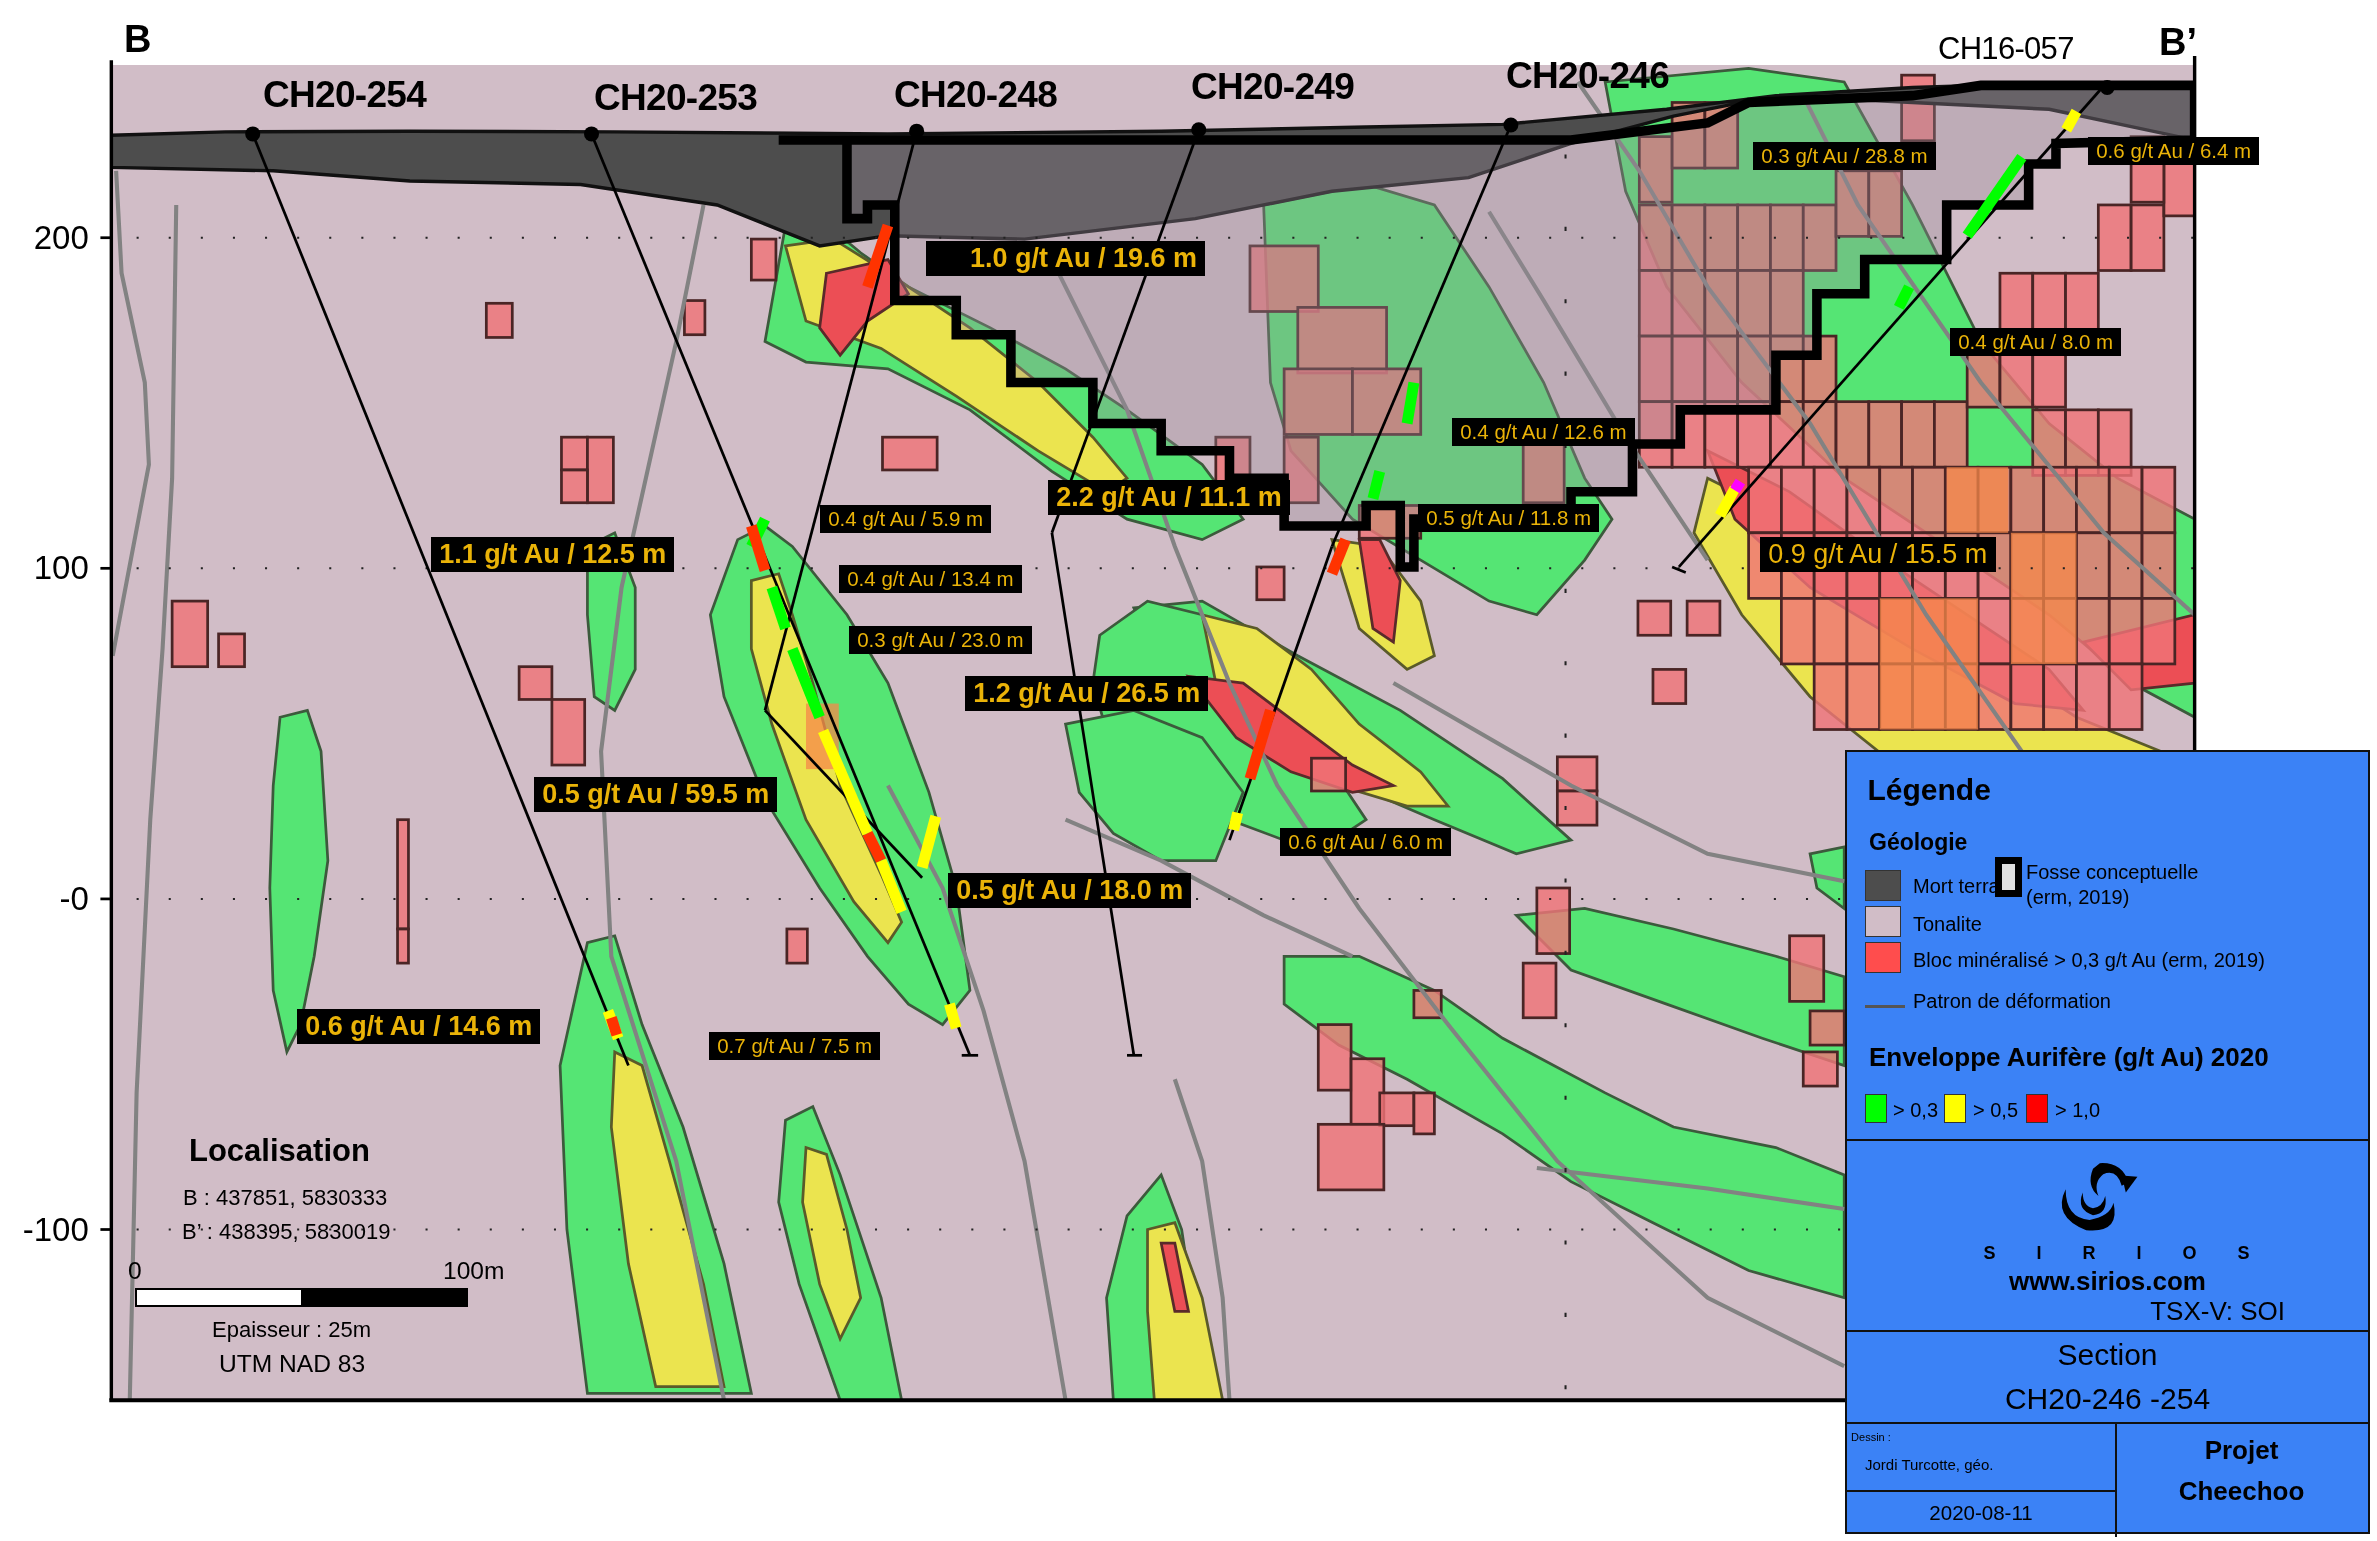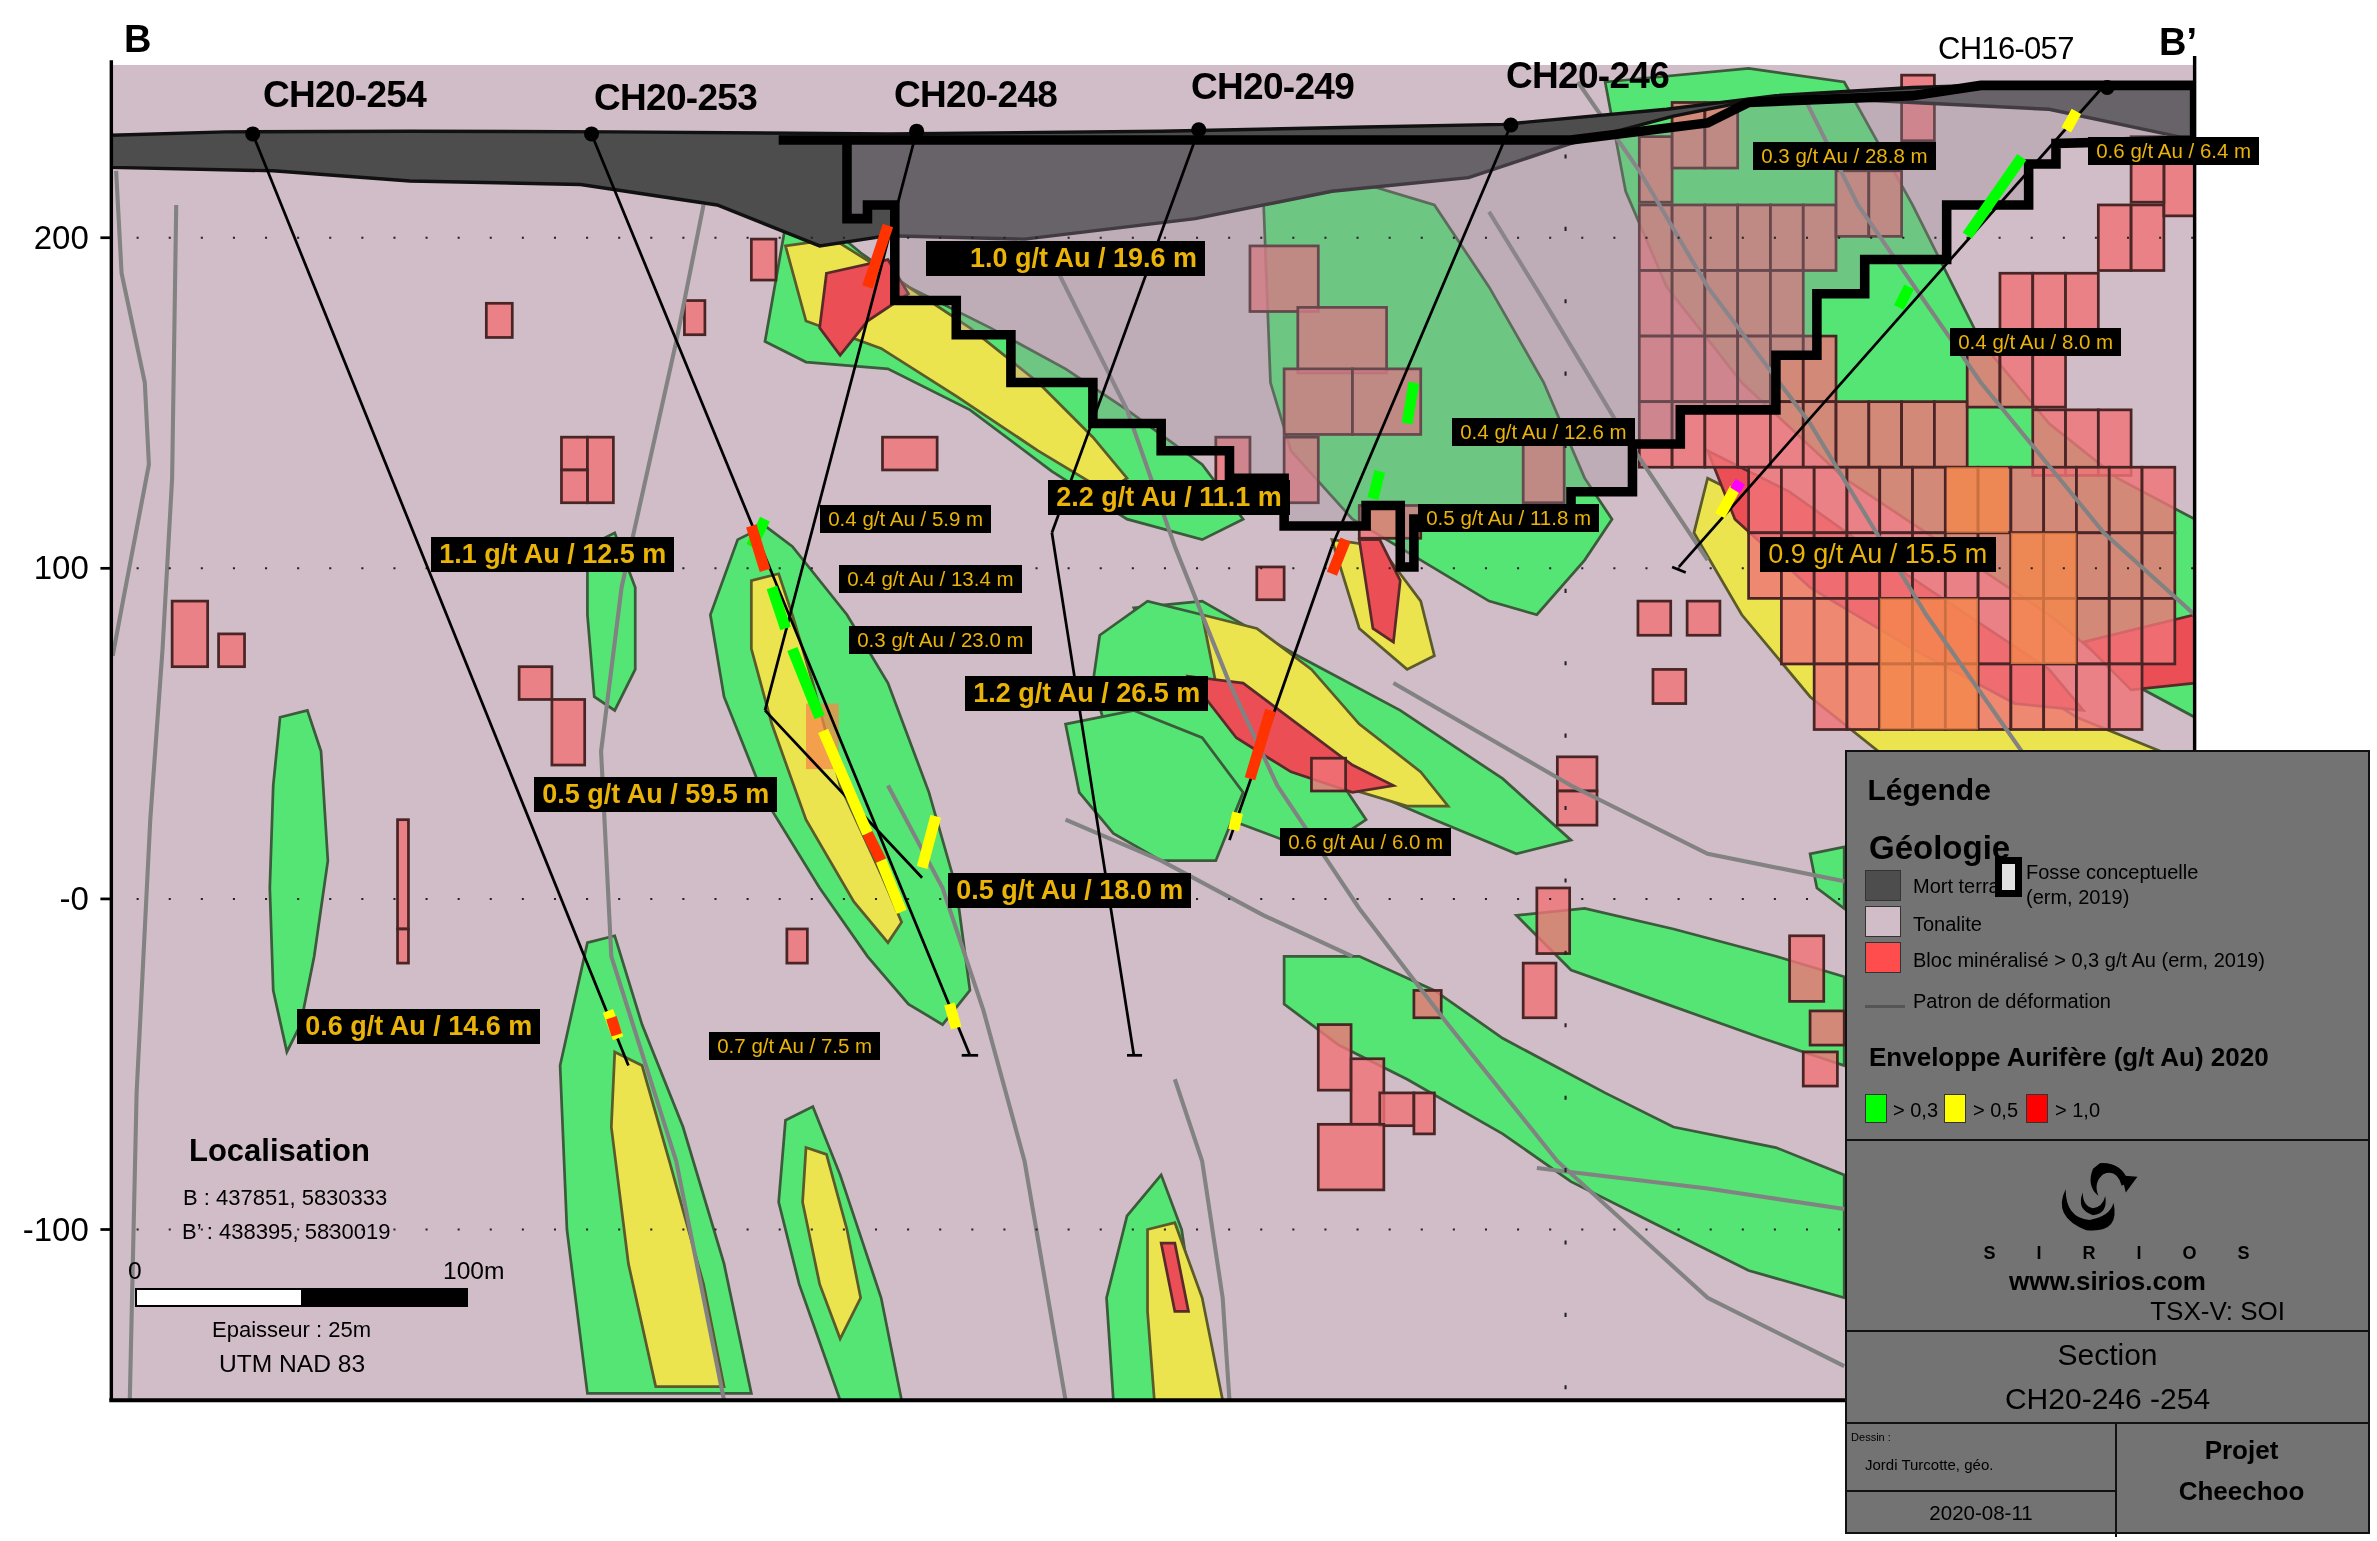--- a/index.html
+++ b/index.html
@@ -10,23 +10,23 @@
   .hole-name { font-weight:bold; font-size:37px; color:#000; letter-spacing:-0.7px; }
   .hole-name.old { font-weight:normal; font-size:31px; }
   .ytick { font-size:33px; color:#000; text-align:right; width:82px; }
   .icpt { background:#000; color:#eab308; padding:2.7px 8.2px; line-height:1.1; }
   .icpt.big { font-weight:bold; font-size:27px; }
   .icpt.small { font-size:20.5px; }
   .loc-title { font-weight:bold; font-size:31px; }
   .loc-text { font-size:22px; }
   .scale-lbl { font-size:24.6px; }
   
-  #legend { position:absolute; left:1845px; top:750px; width:525px; height:784px; border:2.7px solid #111; background:#737373; box-sizing:border-box; }
+  #legend { position:absolute; left:1845px; top:750px; width:525px; height:784px; border:2.7px solid #111; background:#3b82f6; box-sizing:border-box; }
   .lg-h1 { position:absolute; font-weight:bold; font-size:30px; }
-  .lg-h2 { position:absolute; font-weight:bold; font-size:33px; }
+  .lg-h2 { position:absolute; font-weight:bold; font-size:23px; }
   .lg-txt { position:absolute; font-size:20px; }
   .sw { position:absolute; width:36px; height:31px; border:1.4px solid #333; box-sizing:border-box; }
   .hr { position:absolute; left:0; right:0; border-top:2.7px solid #111; }
   .tb-center { position:absolute; left:0; width:100%; text-align:center; }
 </style>
 </head>
 <body>
 
 <svg id="section-svg" viewBox="0 0 3480 2256" xmlns="http://www.w3.org/2000/svg">
   <defs>

